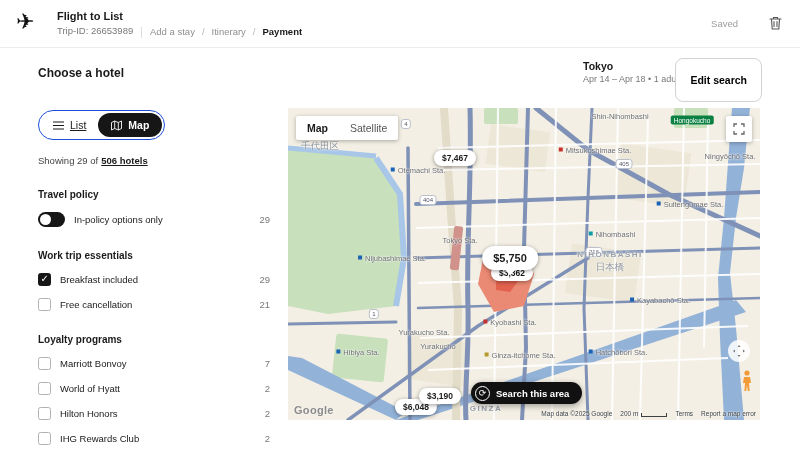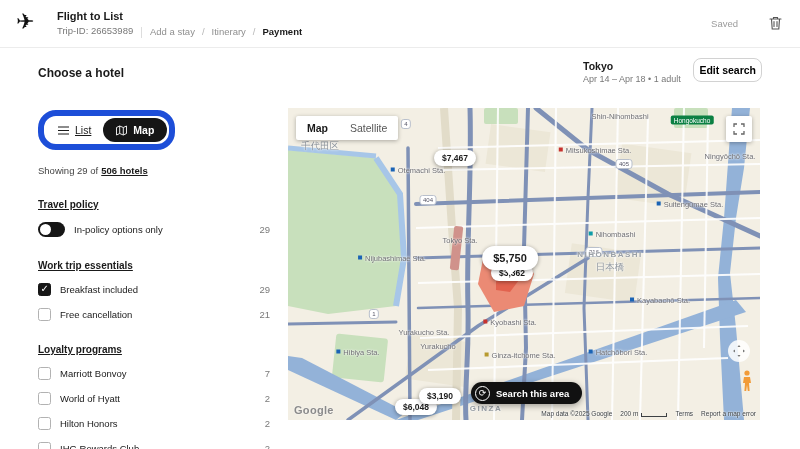--- a/index.html
+++ b/index.html
@@ -17,33 +17,33 @@
   .breadcrumb { position:absolute; left:150px; top:26px; font-size:9.5px; display:flex; align-items:center; }
   .crumb { color:#8f8f8f; cursor:pointer; }
   .crumb:not(:last-child)::after { content:"/"; margin:0 7px; color:#b5b5b5; }
   .crumb.active { color:#1a1a1a; font-weight:bold; }
   .saved { position:absolute; right:62px; top:18px; font-size:9.5px; color:#9b9b9b;text-align:center; }
   .trash-btn { position:absolute; right:16px; top:15px; width:16px; height:16px; cursor:pointer; color:#555; }
   
   .page-title { position:absolute; left:38px; top:66px; font-size:12px; font-weight:bold; }
   .dest-name { position:absolute; left:583px; top:60px; font-size:10.5px; font-weight:bold; }
   .dest-dates { position:absolute; left:583px; top:74px; font-size:9px; color:#787878; }
-  .edit-btn { position:absolute; right:38px; top:58px; height:24px; padding:0 5px; background:#fff;
+  .edit-btn { position:absolute; right:38px; top:58px; height:44px; padding:0 14px; background:#fff;
     border:1px solid #d2d2d2; border-radius:8px; font-size:10.5px; font-weight:bold; cursor:pointer;
     font-family:"Liberation Sans",sans-serif; }
   
   .sidebar { position:absolute; left:38px; top:110px; width:232px; }
-  .view-toggle { display:inline-flex; align-items:center; border:6px solid #1d4ed8; border-radius:18px; padding:2px; }
+  .view-toggle { display:inline-flex; align-items:center; border:1px solid #1d4ed8; border-radius:18px; padding:2px; }
   .vt-list { display:flex; align-items:center; gap:6px; padding:5px 12px; font-size:10.5px; cursor:pointer; }
   .vt-list .lbl { text-decoration:underline; }
   .vt-map { display:flex; align-items:center; gap:6px; padding:6px 13px; font-size:10.5px; font-weight:bold;
     background:#161616; color:#fff; border-radius:15px; cursor:pointer; }
   .showing { margin-top:15px; font-size:9.5px; color:#444; }
   .showing .link { font-weight:bold; text-decoration:underline; color:#1a1a1a; margin-left:3px; cursor:pointer; }
-  .sec-title { margin-top:23px; font-size:10px; font-weight:bold;text-decoration:underline; }
+  .sec-title { margin-top:23px; font-size:10px; font-weight:bold; }
   .filter-row { display:flex; align-items:center; margin-top:12px; }
   .filter-row .flabel { margin-left:9px; font-size:9.5px; flex:1; }
   .filter-row .fcount { font-size:9.5px; color:#7a7a7a; }
   .switch { width:27px; height:15px; background:#161616; border-radius:8px; position:relative; flex:0 0 auto; cursor:pointer; }
   .switch::after { content:""; position:absolute; left:2px; top:2px; width:11px; height:11px; background:#fff; border-radius:50%; }
   .cb { width:13px; height:13px; border:1.5px solid #b2b2b2; border-radius:2.5px; flex:0 0 auto; cursor:pointer; position:relative; background:#fff; }
   .cb.checked { background:#161616; border-color:#161616; }
   .cb.checked::after { content:"✓"; position:absolute; left:1.5px; top:-1.5px; color:#fff; font-size:10px; }
   
   .map { position:absolute; left:288px; top:108px; width:472px; height:312px; background:#f3efe4; overflow:hidden; }

